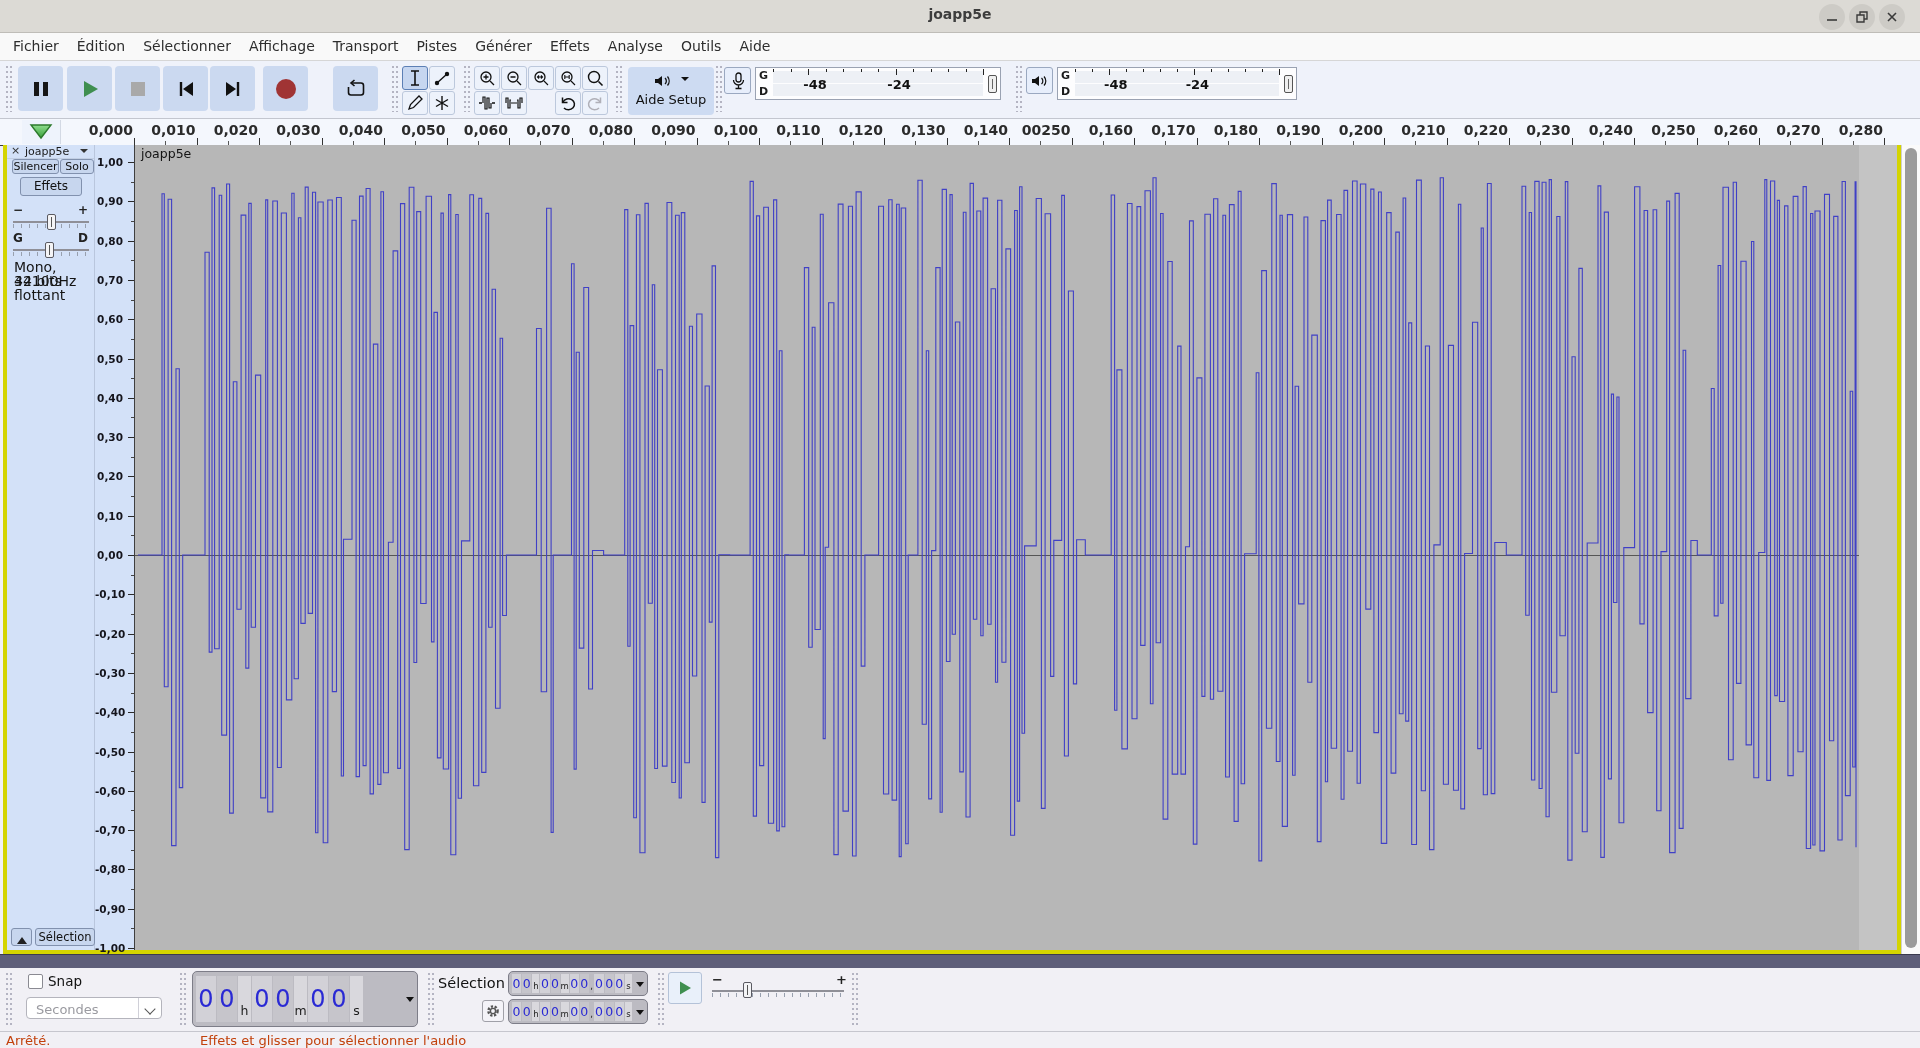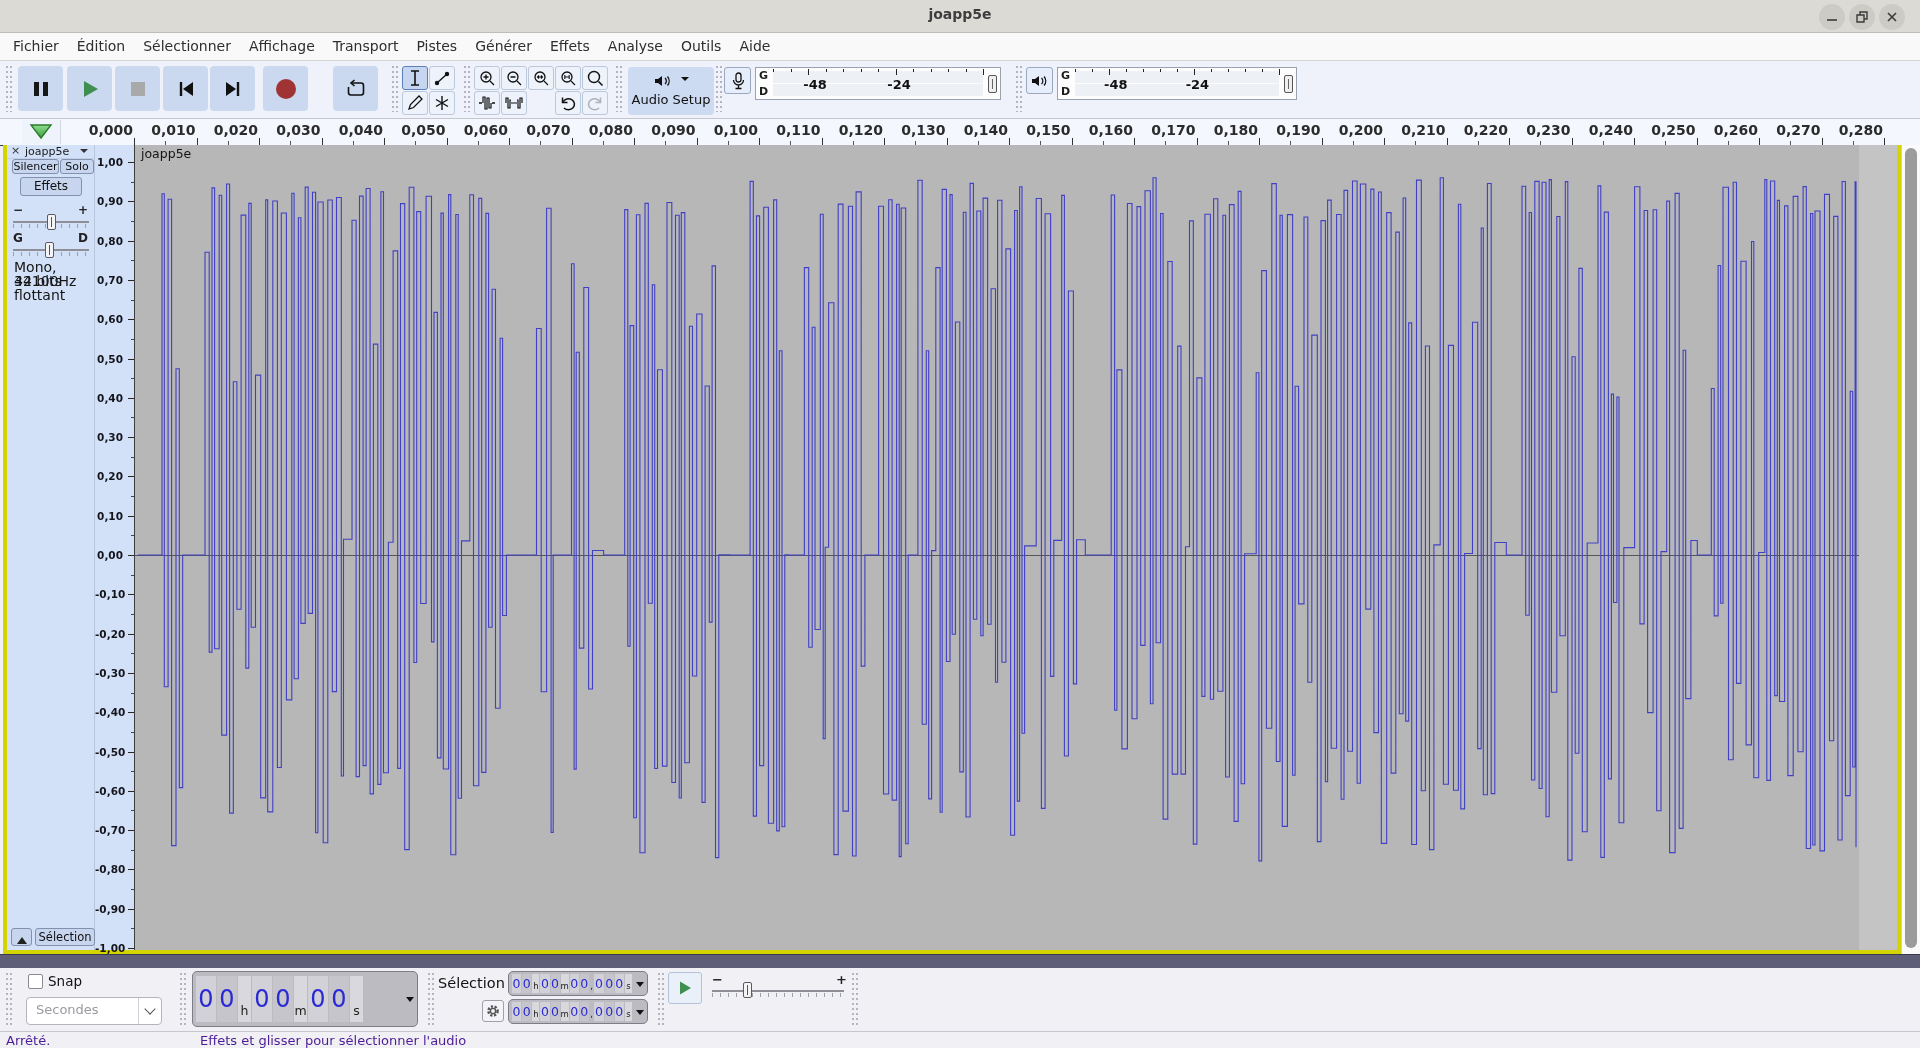--- a/index.html
+++ b/index.html
@@ -104,21 +104,21 @@
           border-top:1px solid #3a3a4e;box-sizing:border-box;}
 
   
   .bottombar{position:absolute;left:0;top:968px;width:1920px;height:63px;background:#f1f0f5;}
   .bgrip{position:absolute;top:5px;width:6px;height:52px;
         background:repeating-linear-gradient(180deg,#b4b4c2 0 2px,rgba(0,0,0,0) 2px 5px) 0 0/2px 100% no-repeat,
                    repeating-linear-gradient(180deg,#b4b4c2 0 2px,rgba(0,0,0,0) 2px 5px) 4px 0/2px 100% no-repeat;}
   .checkbox{position:absolute;left:28px;top:6px;width:15px;height:15px;background:#fff;
             border:1px solid #8a8a92;border-radius:2px;box-sizing:border-box;}
   .snap-label{position:absolute;left:48px;top:5px;font-size:13.5px;color:#111;}
-  .combo{position:absolute;left:26px;top:29px;width:136px;height:28px;background:#fff;
+  .combo{position:absolute;left:26px;top:29px;width:136px;height:22px;background:#fff;
          border:1px solid #b4b4bc;border-radius:4px;box-sizing:border-box;padding-left:8px;}
   .combo .val{position:absolute;left:9px;top:4px;font-size:13px;color:#9a9aa0;}
   .combo .cbtn{position:absolute;right:0;top:0;width:22px;height:100%;border-left:1px solid #d0d0d8;}
   .chev{position:absolute;right:7px;top:10px;width:7px;height:7px;border-right:1.5px solid #555;
         border-bottom:1.5px solid #555;transform:rotate(45deg);margin-top:-3px;}
 
   .timedisp{position:absolute;background:#bcbbc2;border:1px solid #7d7d88;border-radius:5px;
             box-sizing:border-box;display:flex;align-items:center;padding:2px 14px 2px 3px;}
   .timedisp .dig{display:inline-flex;align-items:center;justify-content:center;color:#2a2ad4;margin-right:1px;}
   .timedisp .dig.even{background:#d2d1d7;} .timedisp .dig.odd{background:#c6c5cb;}
@@ -136,21 +136,21 @@
   .sel-label{position:absolute;left:438px;top:7px;font-size:14.5px;color:#111;}
   .gearbtn{position:absolute;left:482px;top:32px;width:22px;height:22px;background:#f4f3f8;
            border:1px solid #a0a0a8;border-radius:3px;box-sizing:border-box;}
   .gearbtn svg{position:absolute;left:2px;top:2px;}
   .playspeed-btn{position:absolute;left:668px;top:4px;width:34px;height:32px;background:#e9f0fa;
                  border:1px solid #b4c2d8;border-radius:3px;box-sizing:border-box;}
   .playspeed-btn svg{position:absolute;left:50%;top:50%;transform:translate(-50%,-50%);}
 
   
   .statusbar{position:absolute;left:0;top:1031px;width:1920px;height:17px;background:#f1f0f5;
-             border-top:1px solid #c6c6ce;box-sizing:border-box;font-size:13px;color:#4c1d95;}
+             border-top:1px solid #c6c6ce;box-sizing:border-box;font-size:13px;color:#c2410c;}
   .st-state{position:absolute;left:6px;top:1px;}
   .st-hint{position:absolute;left:200px;top:1px;}
 </style>
 </head>
 <body>
 
 <div id="app">
 
   <div class="titlebar">
     <span class="title">joapp5e</span>
@@ -311,21 +311,21 @@
     </div>
 
     <div class="audio-setup">
       <div class="row1">
         <svg width="20" height="18" style="vertical-align:middle">
             <path d="M2 7v4h3l4 3V4L5 7z" fill="#111"></path>
             <path d="M12 6a4 4 0 0 1 0 6M14.5 4.5a7 7 0 0 1 0 9" fill="none" stroke="#111" stroke-width="1.3"></path>
           </svg>
         <span class="tri-down" style="border-top-color:#111;margin-left:3px"></span>
       </div>
-      <div class="lbl">Audio Setup</div>
+      <div class="lbl">Aide Setup</div>
     </div>
 
     <div class="mbtn" style="left:724px">
       <svg width="16" height="18">
           <rect x="6" y="1" width="5" height="9" rx="2.5" fill="none" stroke="#111" stroke-width="1.3"></rect>
           <path d="M3.5 8a5 5 0 0 0 10 0M8.5 13v3M5.5 16.5h6" fill="none" stroke="#111" stroke-width="1.3"></path>
         </svg>
     </div>
     <div class="meter" id="meter-rec" style="left:755px;width:246px">
       <div class="m-gd">
@@ -438,21 +438,21 @@
       <div class="t-minor" style="left: 852.75px;"></div>
       <div class="t-label" style="left: 831px;">0,120</div>
       <div class="t-major" style="left: 884px;"></div>
       <div class="t-minor" style="left: 915.25px;"></div>
       <div class="t-label" style="left: 893.5px;">0,130</div>
       <div class="t-major" style="left: 946.5px;"></div>
       <div class="t-minor" style="left: 977.75px;"></div>
       <div class="t-label" style="left: 956px;">0,140</div>
       <div class="t-major" style="left: 1009px;"></div>
       <div class="t-minor" style="left: 1040.25px;"></div>
-      <div class="t-label" style="left: 1018.5px;">0,150</div>
+      <div class="t-label" style="left: 1018.5px;">00250</div>
       <div class="t-major" style="left: 1071.5px;"></div>
       <div class="t-minor" style="left: 1102.75px;"></div>
       <div class="t-label" style="left: 1081px;">0,160</div>
       <div class="t-major" style="left: 1134px;"></div>
       <div class="t-minor" style="left: 1165.25px;"></div>
       <div class="t-label" style="left: 1143.5px;">0,170</div>
       <div class="t-major" style="left: 1196.5px;"></div>
       <div class="t-minor" style="left: 1227.75px;"></div>
       <div class="t-label" style="left: 1206px;">0,180</div>
       <div class="t-major" style="left: 1259px;"></div>

